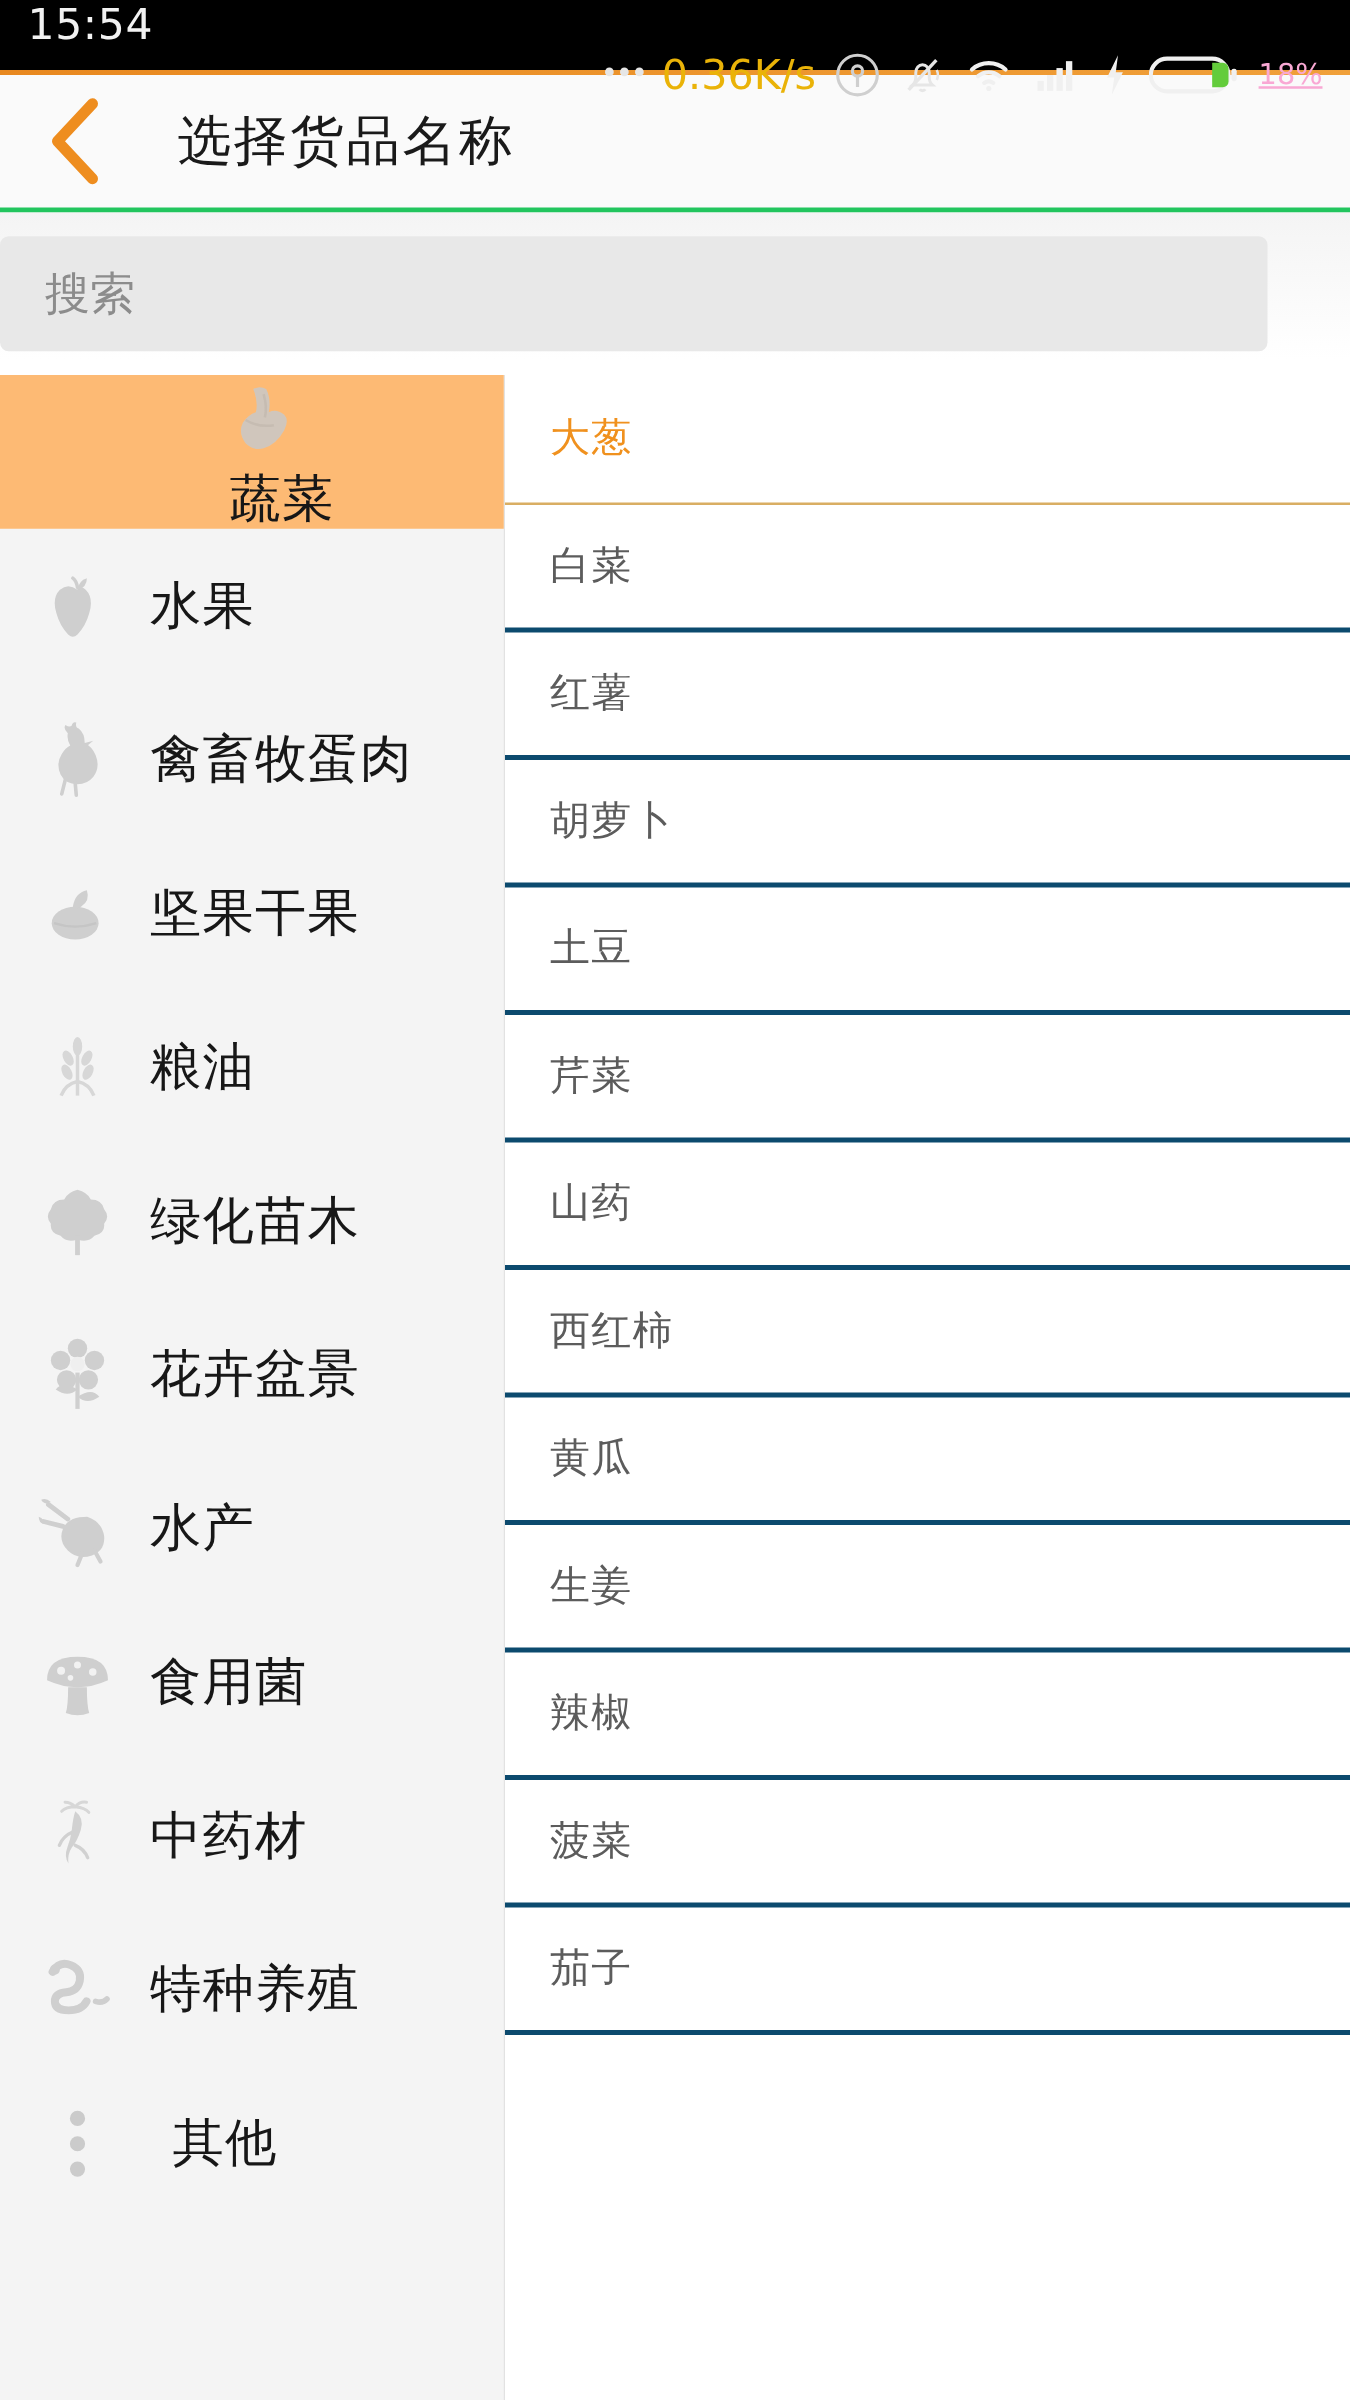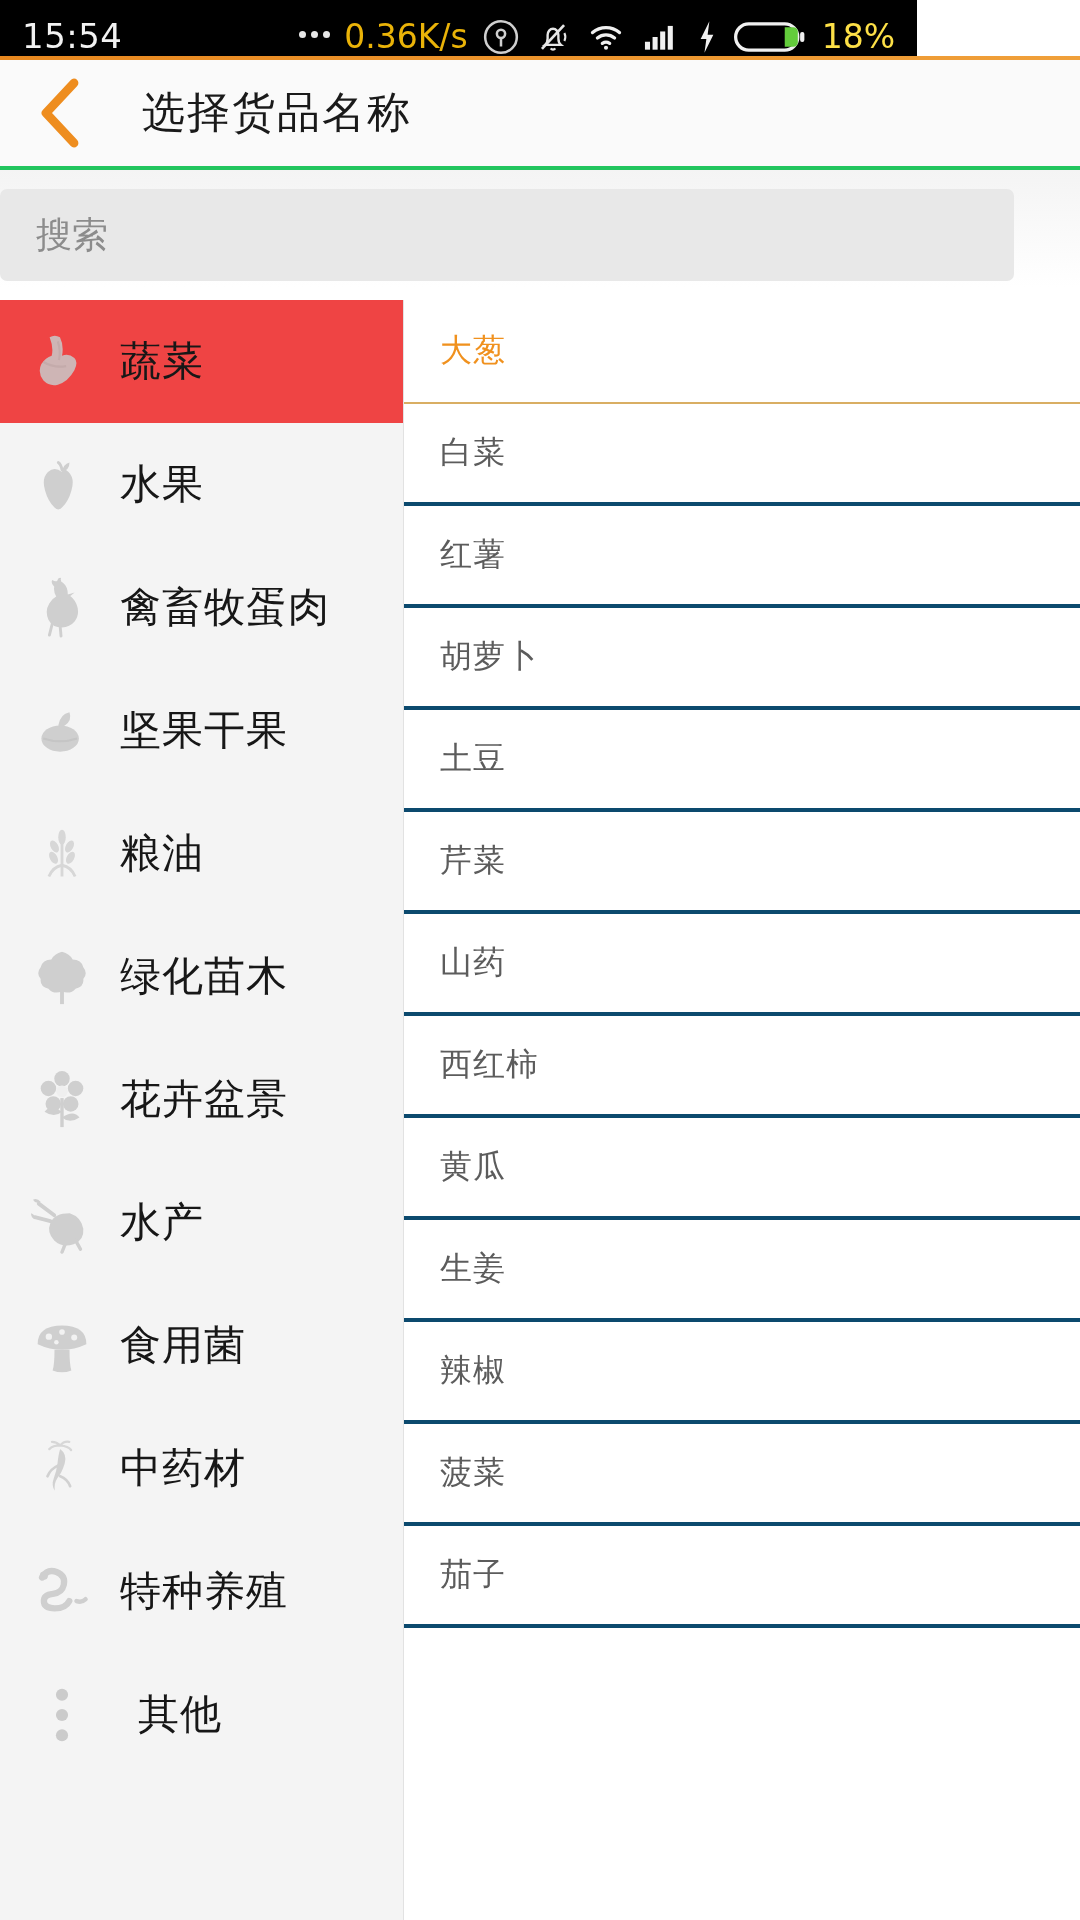--- a/index.html
+++ b/index.html
@@ -6,33 +6,34 @@
   html, body {
     width:1080px; height:1920px;
     background:#ffffff;
     font-family:"DejaVu Sans","Liberation Sans",sans-serif;
     overflow:hidden;
   }
 
   
   .statusbar{
     position:relative;
-    height:56px; width:917px;
+    height:56px; width:1080px;
     background:#000000;
-    display:flex; align-items:flex-end;
+    display:flex; align-items:flex-start;
     padding:0 22px;
     color:#e8e8e8;
+    flex-direction:column;
   }
   .sb-time{ font-size:34px; letter-spacing:.5px; color:#f2f2f2; }
   .sb-right{ margin-left:auto; display:flex; align-items:center; gap:14px; }
   .sb-dots{ display:flex; align-items:flex-end; gap:5px; padding-bottom:4px; }
   .sb-dots i{ width:7px;height:7px;border-radius:50%;background:#e6e6e6;display:block; }
   .sb-net{ font-size:33px; color:#eab308; letter-spacing:0px; }
   .ic{ display:block; }
-  .sb-batt-txt{ font-size:33px; color:#fde047; margin-left:2px;}
+  .sb-batt-txt{ font-size:23px; color:#f9a8d4; margin-left:2px;text-decoration:underline;}
   .orangeline{ height:4px; width:1080px; background:linear-gradient(90deg,#e8881f,#f0a03a); }
 
   
   .header{
     height:110px; width:1080px;
     background:#fafafa;
     display:flex; align-items:center;
     border-bottom:4px solid #22c55e;
   }
   .back-btn{
@@ -74,21 +75,21 @@
     background:#f4f4f4;
     flex:none;
     border-right:1px solid #e2e2e2;
   }
   .catitem{
     height:123px;
     display:flex; align-items:center;
     padding-left:26px;
     cursor:pointer;
   }
-  .catitem.selected{ background:#ef4444; }
+  .catitem.selected{ background:#fdba74;flex-direction:column; }
   .cat-ic{
     width:72px; height:72px; flex:none;
     display:flex; align-items:center; justify-content:center;
     opacity:.85;
   }
   .cat-label{
     font-size:41px; color:#171717;
     margin-left:22px; letter-spacing:1px;
     white-space:nowrap;
   }

